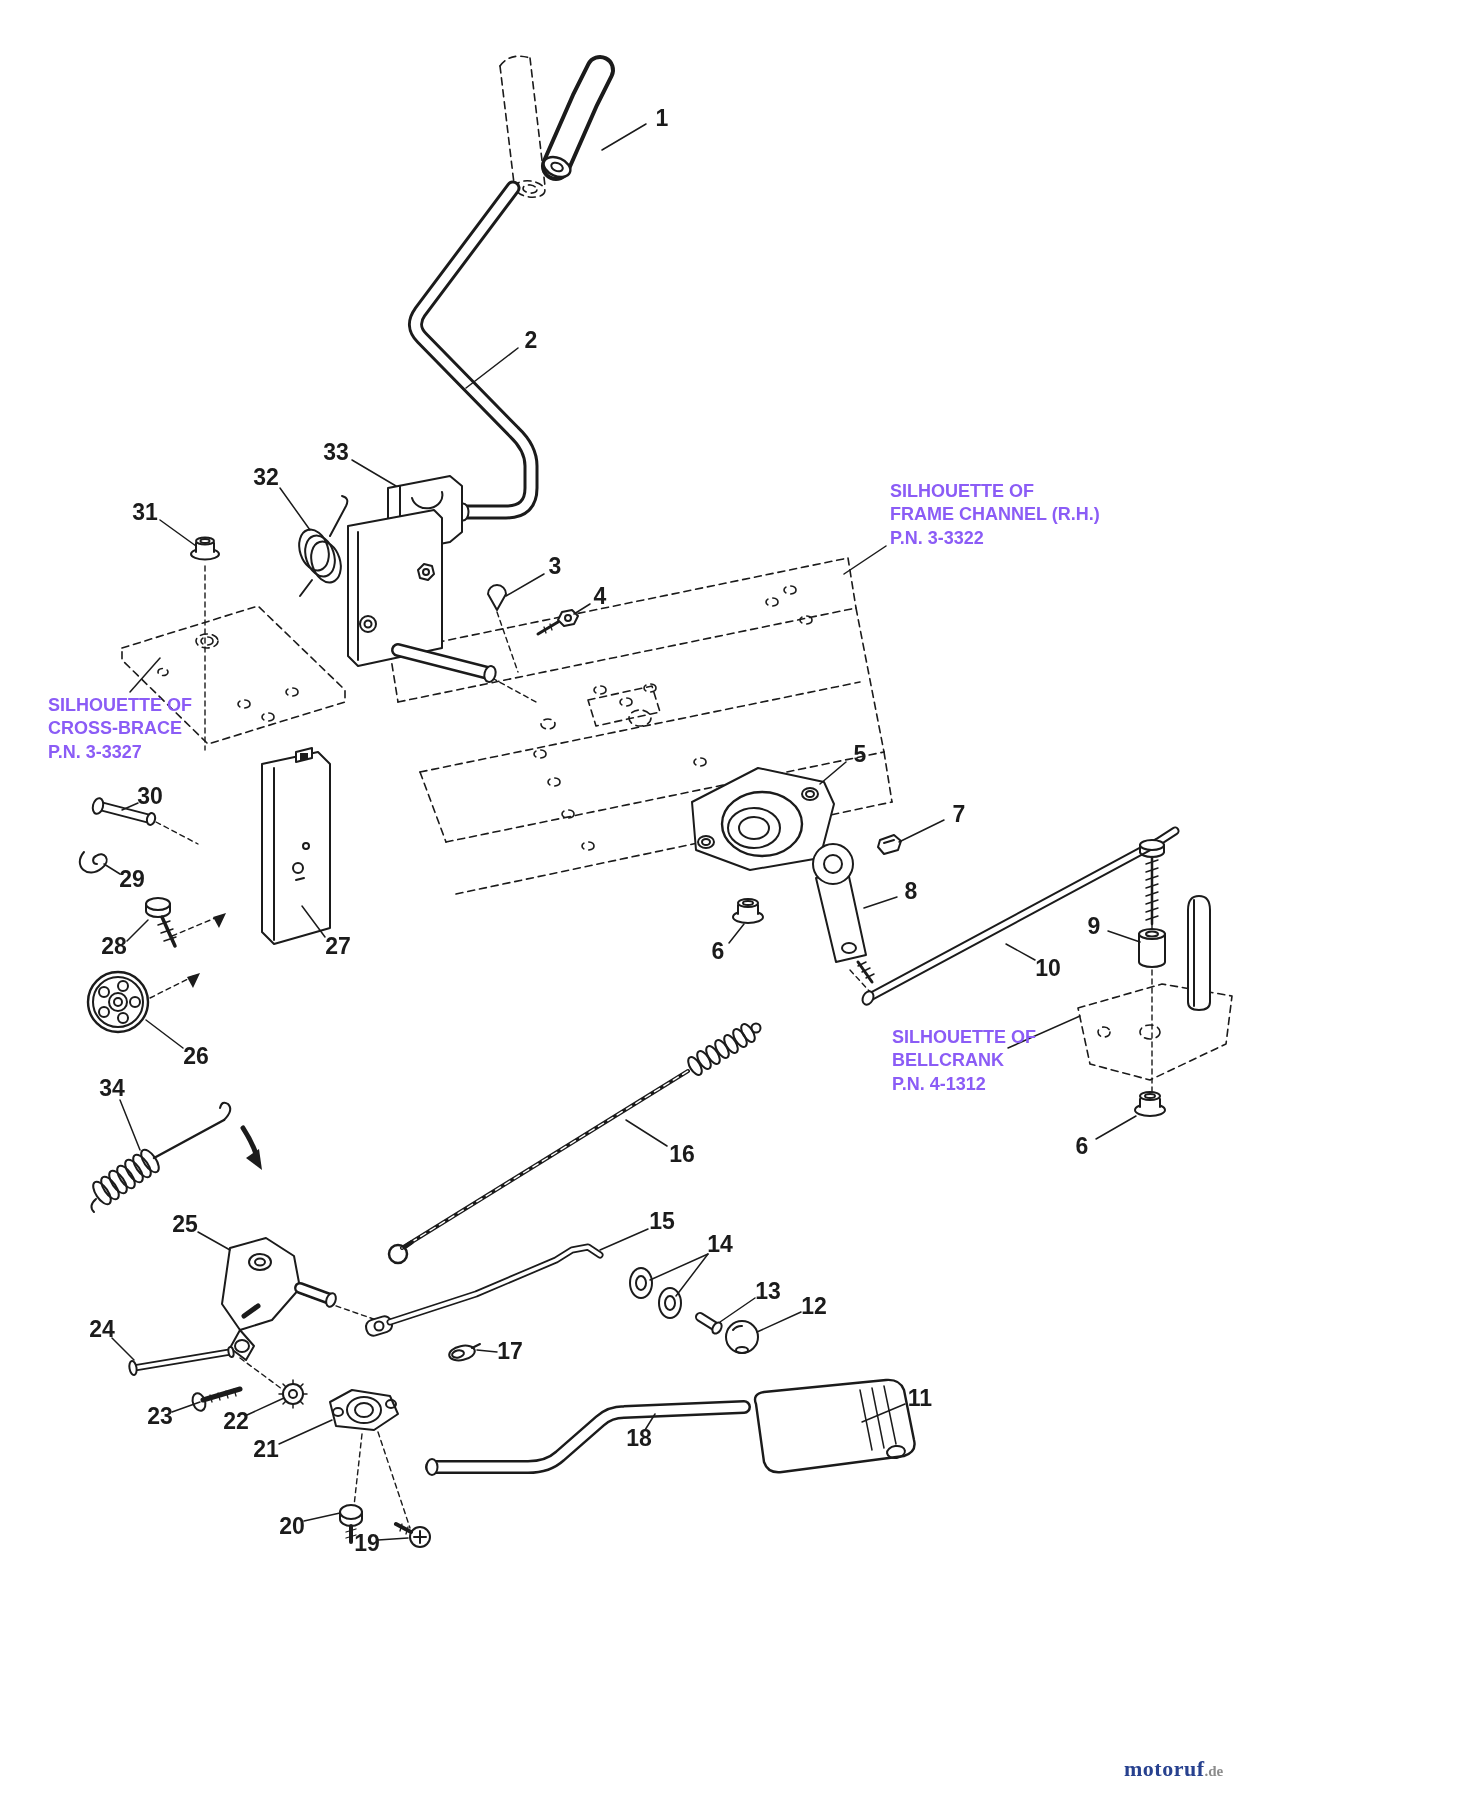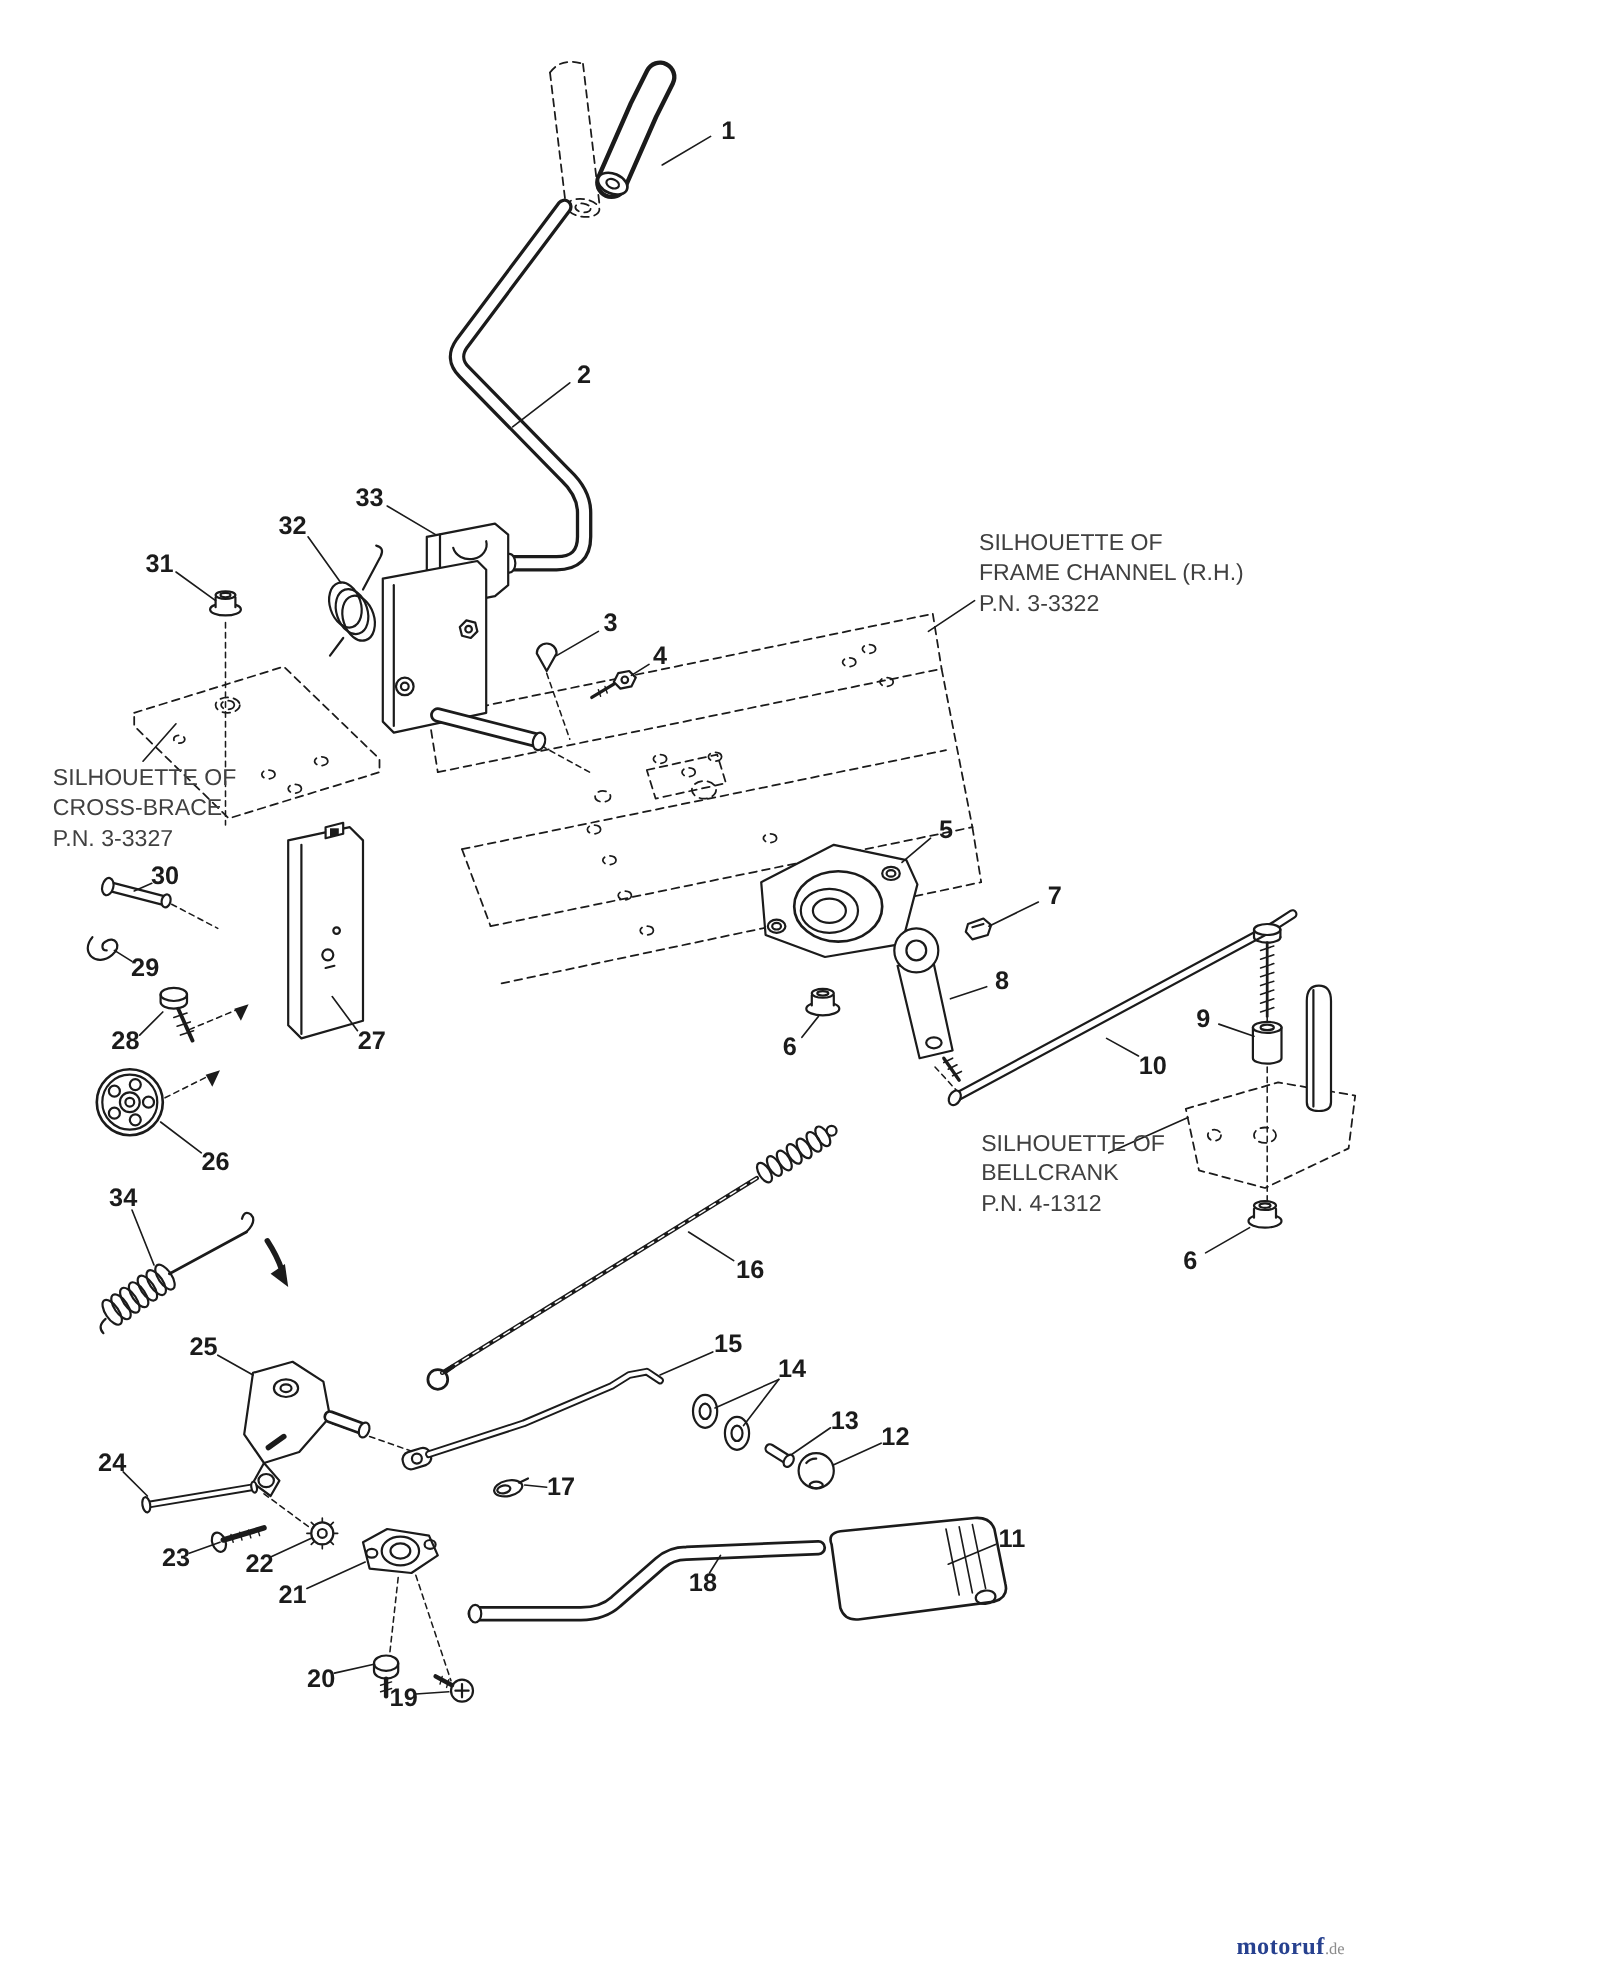--- a/index.html
+++ b/index.html
@@ -12,29 +12,29 @@
   #diagram-svg .w{fill:#fff;}
   #diagram-svg .ink{fill:currentColor;stroke:none;}
   #diagram-svg .wl{stroke:#fff;}
   #diagram-svg .dash path,#diagram-svg .dash ellipse,#diagram-svg .dash circle,
   #diagram-svg .dash rect,#diagram-svg .dash line{stroke-dasharray:7 5;stroke-width:1.6;}
   #diagram-svg .dash2 path,#diagram-svg .dash2 line{stroke-dasharray:5 4;stroke-width:1.4;}
   #diagram-svg text.callout{fill:currentColor;stroke:none;
     font-family:"Liberation Sans",sans-serif;font-weight:bold;font-size:23px;
     text-anchor:middle;dominant-baseline:central;}
   #diagram-svg line.leader{stroke-width:1.5;}
-  .anno{position:absolute;font-weight:normal;font-size:21px;line-height:1.3;color:#404040;
+  .anno{position:absolute;font-weight:bold;font-size:18px;line-height:1.3;color:#8b5cf6;
     white-space:pre-line;}
   .anno-frame{left:890px;top:480px;width:250px;}
   .anno-cross{left:48px;top:694px;width:180px;}
   .anno-bell{left:892px;top:1026px;width:190px;}
   .watermark{position:absolute;left:1124px;top:1756px;white-space:nowrap;}
   .wm-name{font-family:"Liberation Serif",serif;font-weight:bold;font-size:22px;
     color:var(--wm-blue,#27418f);letter-spacing:.5px;}
-  .wm-tld{font-family:"Liberation Serif",serif;font-weight:normal;font-size:15px;
+  .wm-tld{font-family:"Liberation Serif",serif;font-weight:bold;font-size:15px;
     color:var(--wm-gray,#8c8c8c);}
 </style>
 </head>
 <body>
 
 <div class="stage">
 <svg id="diagram-svg" width="1464" height="1800" viewBox="0 0 1464 1800">
 
   <g class="dash">
     <path d="M 122,648 L 258,606 L 345,690 L 345,702 L 208,744 L 122,660 Z"></path>

